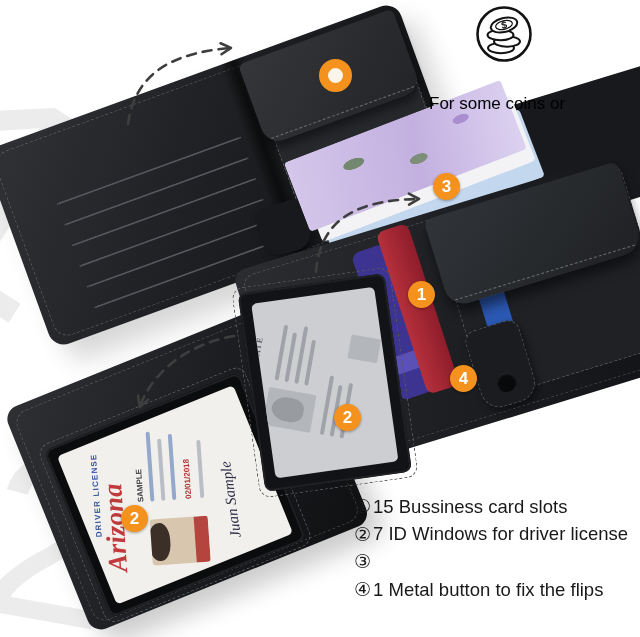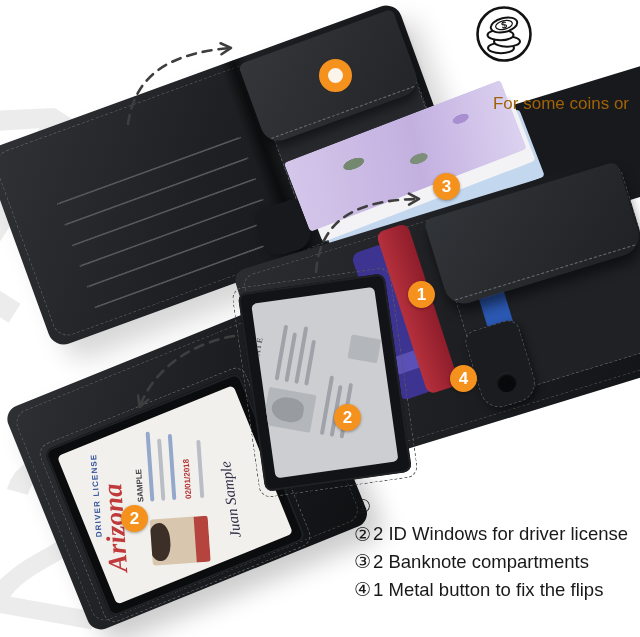--- a/index.html
+++ b/index.html
@@ -122,22 +122,22 @@
           z-index:9;box-shadow:0 1px 3px rgba(0,0,0,.35);}
   .mk3{left:433px;top:173px;} .mk1{left:408px;top:281px;} .mk4{left:450px;top:365px;}
   .mk2a{left:334px;top:404px;} .mk2b{left:121px;top:505px;}
   .ringdot{position:absolute;left:319px;top:59px;width:15px;height:15px;border:9px solid #F5921E;
            background:#fbf4ea;border-radius:50%;z-index:7;}
   
   .bp-icon{position:absolute;left:474px;top:4px;width:60px;height:60px;z-index:10;}
   .bp-title{position:absolute;left:414px;top:62px;width:226px;text-align:center;z-index:10;
             font-family:"Liberation Serif","DejaVu Serif",serif;font-weight:700;font-size:23px;
             letter-spacing:.5px;color:#0d0d0d;}
-  .bp-caption{position:absolute;left:429px;top:93px;width:200px;text-align:right;z-index:10;
-              font-size:17px;line-height:21px;color:#a16207;}
+  .bp-caption{position:absolute;left:429px;top:93px;width:200px;text-align:left;z-index:10;
+              font-size:17px;line-height:21px;color:#000000;}
   .mf-title{position:absolute;left:352px;top:458px;width:284px;text-align:center;z-index:10;
             font-family:"Liberation Serif","DejaVu Serif",serif;font-weight:700;font-size:24px;
             letter-spacing:.5px;color:#0d0d0d;}
   .mf-list{position:absolute;left:354px;top:493px;z-index:10;color:#191919;font-size:18.5px;}
   .mf-row{display:flex;align-items:center;height:27.6px;white-space:nowrap;}
   .mf-row .bullet{margin-right:2px;font-size:19px;}
 </style>
 </head>
 <body>
 
@@ -252,28 +252,28 @@
     </g>
     <text x="30" y="24.5" transform="rotate(-14 30 21)" font-size="10" font-weight="bold" text-anchor="middle" fill="#121212" font-family="Liberation Sans, DejaVu Sans, sans-serif">$</text>
   </svg>
   <div class="bp-caption">
     <div>For some coins or</div>
   </div>
 
   <div class="mf-list">
     <div class="mf-row">
       <span class="bullet">①</span>
+      <span>15 Bussiness card slots</span>
     </div>
     <div class="mf-row">
       <span class="bullet">②</span>
-      <span>2 ID Windows for driver license</span>
+      <span>7 ID Windows for driver license</span>
     </div>
     <div class="mf-row">
       <span class="bullet">③</span>
-      <span>2 Banknote compartments</span>
     </div>
     <div class="mf-row">
       <span class="bullet">④</span>
       <span>1 Metal button to fix the flips</span>
     </div>
   </div>
 
 </div>
 
 </body></html>

